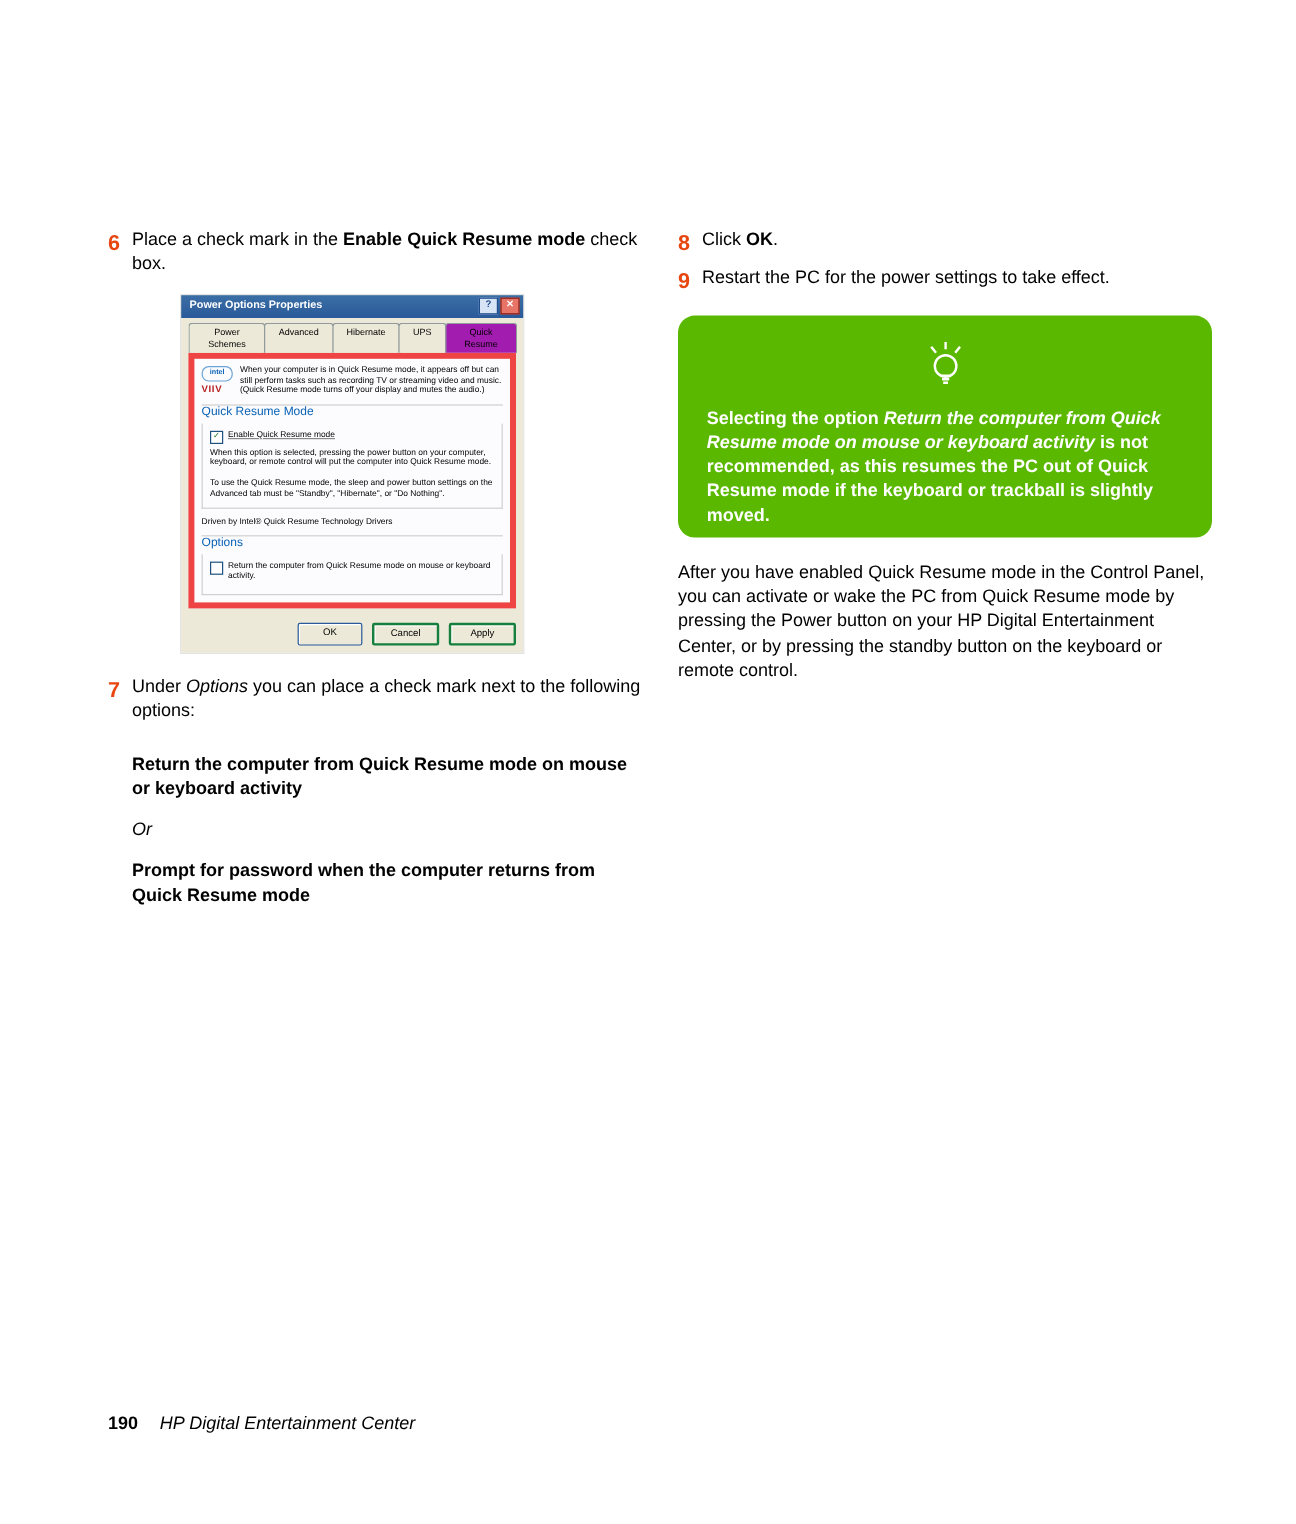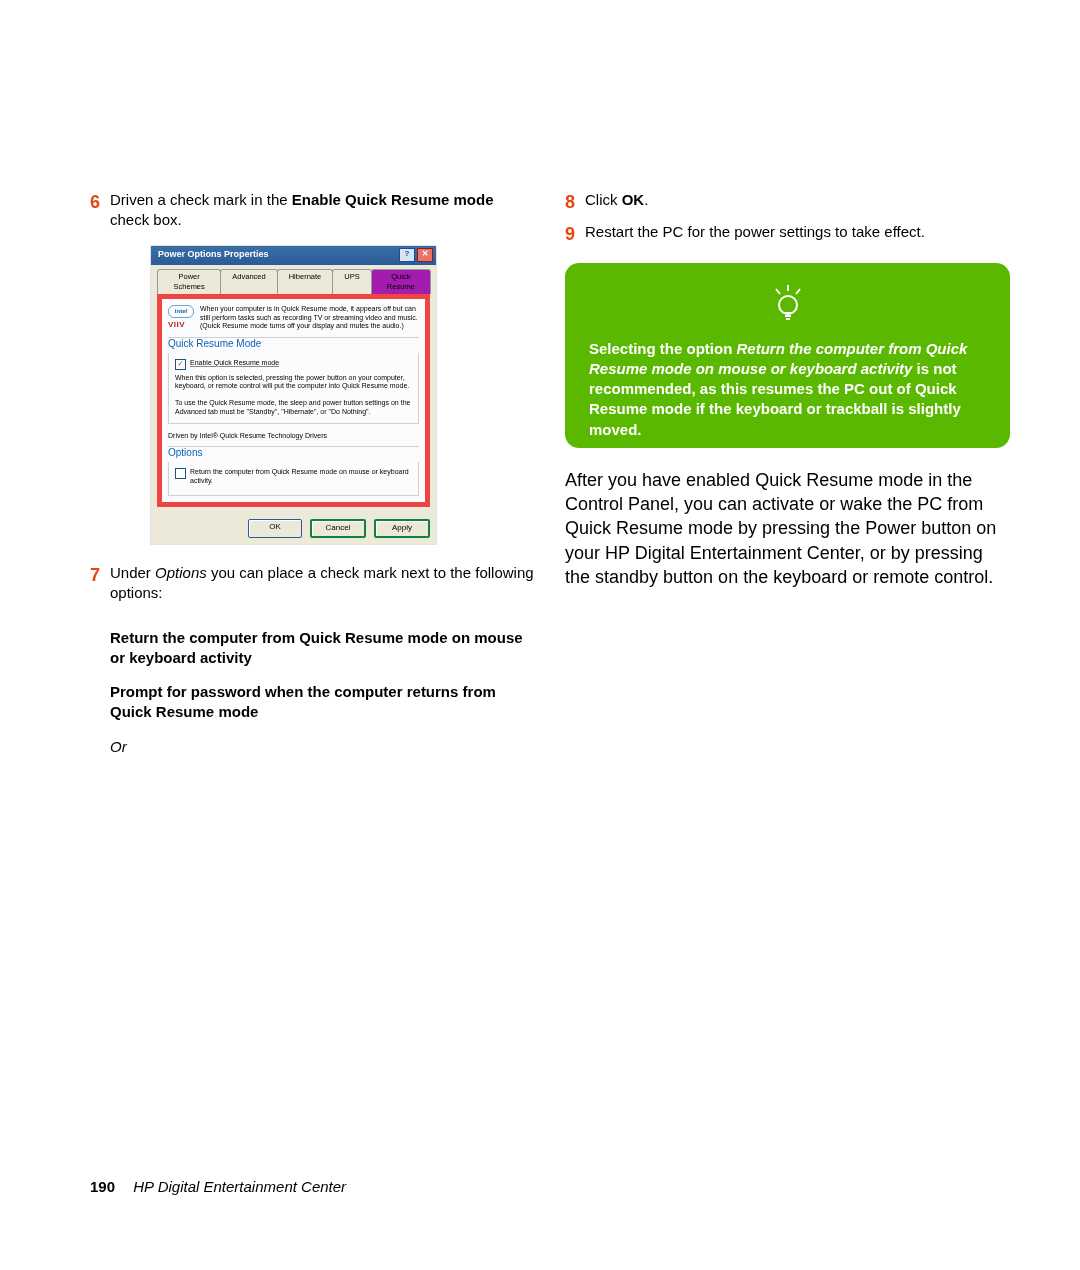--- a/index.html
+++ b/index.html
@@ -7,21 +7,21 @@
   .page{padding:190px 70px 0 90px;display:flex;gap:30px;}
   .col{flex:1;min-width:0;font-size:15px;line-height:1.35;}
   .step{display:flex;margin-bottom:8px;}
   .step .num{color:#e84610;font-weight:700;font-size:18px;width:20px;flex-shrink:0;}
   .step .txt{flex:1;}
   b{font-weight:700;}
   i{font-style:italic;}
   .indent{margin-left:20px;margin-top:24px;margin-bottom:10px;}
   .callout{background:#5ab800;color:#fff;border-radius:14px;padding:20px 24px 8px;margin:16px 0 20px;font-size:15px;line-height:1.35;font-weight:700;}
   .callout .bulb{display:block;margin:0 auto 16px;width:40px;height:40px;}
-  .after{font-size:18px;line-height:1.35;}
+  .after{font-size:15px;line-height:1.35;}
   .footer{position:absolute;left:90px;bottom:75px;font-size:15px;}
   .footer .pn{font-weight:700;margin-right:14px;}
   .footer .ft{font-style:italic;}
 
   
   .dlg-wrap{margin:14px 0 18px 60px;width:285px;border:1px solid #e3e3e3;}
   .dlg{background:#ece9d8;font-family:Tahoma,Arial,sans-serif;font-size:8px;color:#000;}
   .titlebar{background:linear-gradient(#3b6ea5,#2a5a9a);color:#fff;display:flex;align-items:center;justify-content:space-between;padding:2px 3px 3px 7px;font-weight:700;font-size:9px;}
   .titlebar .btns{display:flex;gap:2px;}
   .tb-btn{width:14px;height:12px;background:#d6e4f5;border:1px solid #1d4d8f;font-size:8px;line-height:10px;text-align:center;color:#1d4d8f;}
@@ -48,21 +48,21 @@
 </style>
 </head>
 <body>
 
 <div class="page">
 
   <div class="col">
     <div class="step">
       <span class="num">6</span>
       <span class="txt">
-        <span> Driven a check mark in the </span><b>Enable Quick Resume mode</b><span> check box.</span>
+        <span> Place a check mark in the </span><b>Enable Quick Resume mode</b><span> check box.</span>
       </span>
     </div>
 
     <div class="dlg-wrap">
       <div class="dlg">
         <div class="titlebar">
           <span>Power Options Properties</span>
           <div class="btns">
             <span class="tb-btn">?</span>
             <span class="tb-btn close">✕</span>
@@ -116,22 +116,22 @@
       </div>
     </div>
 
     <div class="step">
       <span class="num">7</span>
       <span class="txt">
         <span> Under </span><i>Options</i><span> you can place a check mark next to the following options:</span>
       </span>
     </div>
     <div class="indent"><b>Return the computer from Quick Resume mode on mouse or keyboard activity</b></div>
+    <div class="indent" style="margin-top:14px;"><i>Or</i></div>
     <div class="indent" style="margin-top:14px;"><b>Prompt for password when the computer returns from Quick Resume mode</b></div>
-    <div class="indent" style="margin-top:14px;"><i>Or</i></div>
   </div>
 
   <div class="col">
     <div class="step">
       <span class="num">8</span>
       <span class="txt">
         <span> Click </span><b>OK</b><span>.</span>
       </span>
     </div>
     <div class="step">

